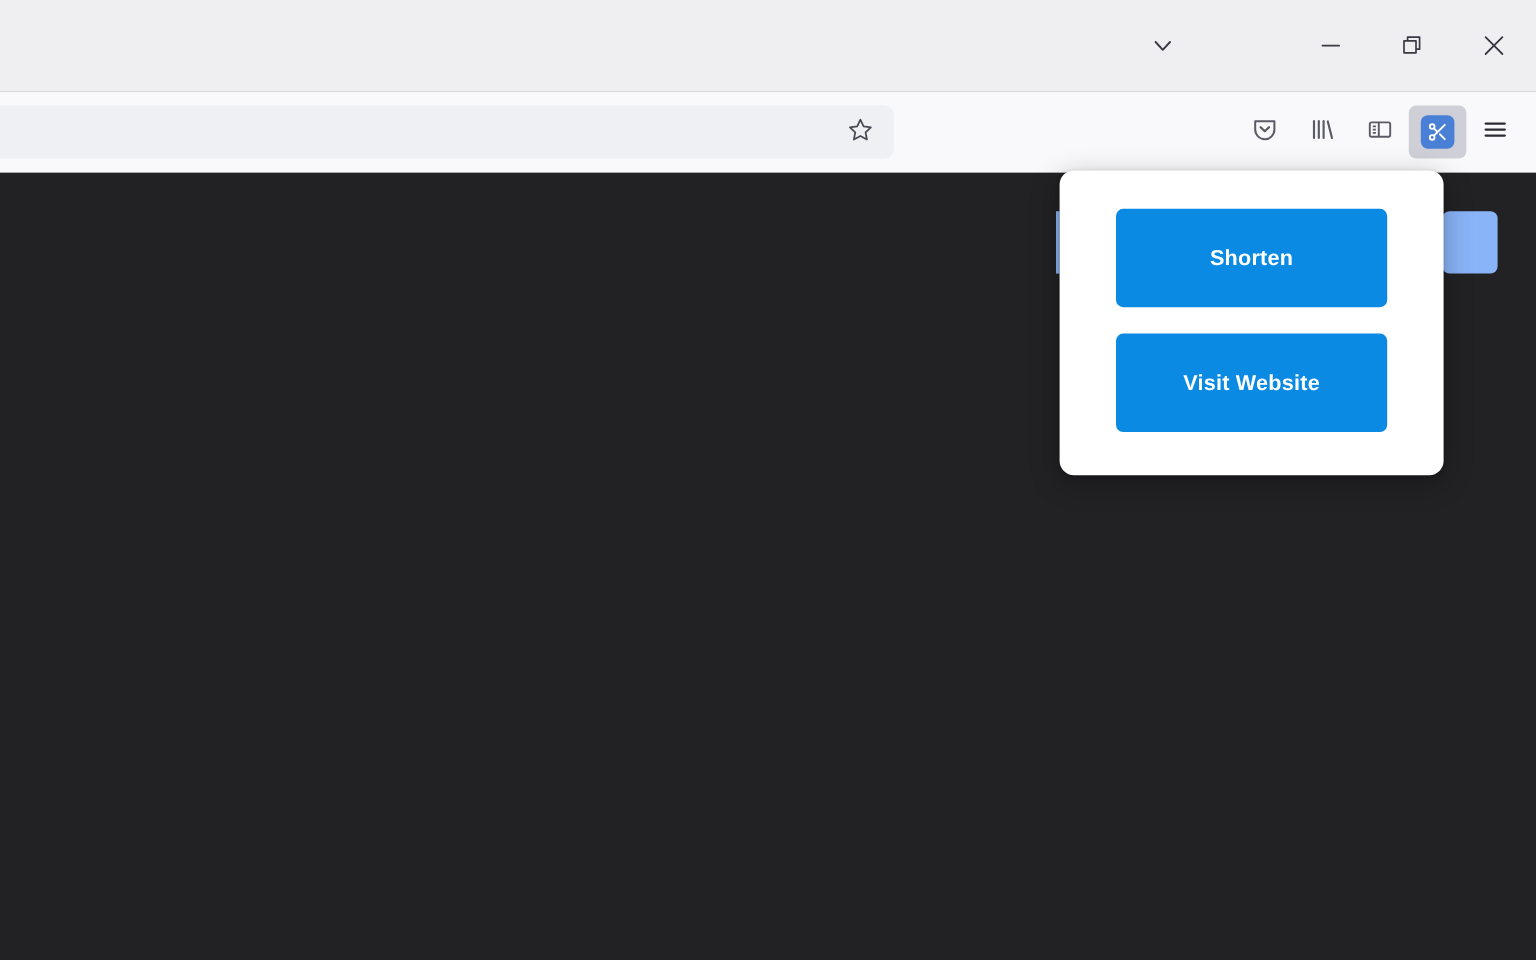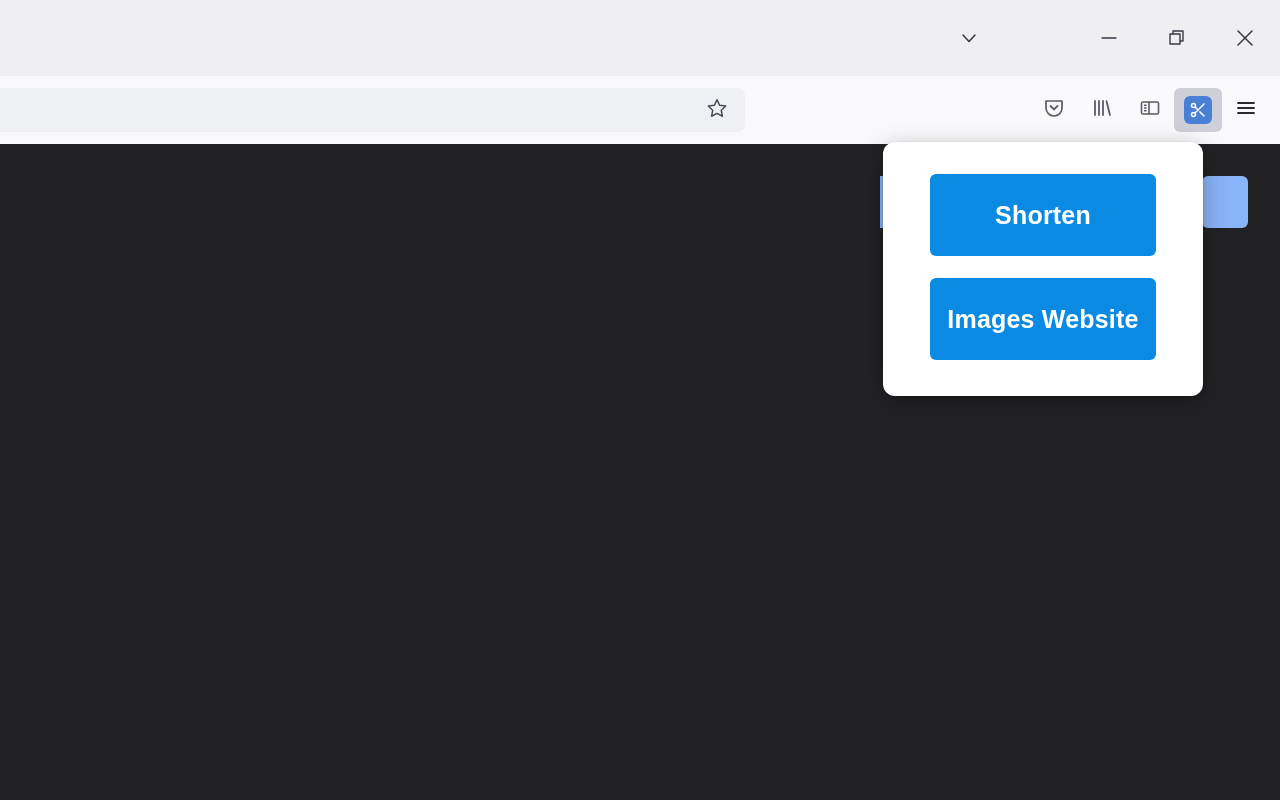--- a/index.html
+++ b/index.html
@@ -162,21 +162,21 @@
     gap: 22px;
   }
   .popup-btn {
     width: 226px;
     height: 82px;
     background: #0b8ae3;
     border: none;
     border-radius: 6px;
     color: #ffffff;
     font-family: "Liberation Sans", sans-serif;
-    font-size: 25px;
+    font-size: 18px;
     font-weight: bold;
     letter-spacing: 0.2px;
     display: flex;
     align-items: center;
     justify-content: center;
     cursor: pointer;
   }
   .popup-edge {
     position: absolute;
     left: 880px;
@@ -305,16 +305,16 @@
       <a class="gnav-link">Gmail</a>
       <a class="gnav-link">Images</a>
       <div class="signin-btn"></div>
     </div>
   </div>
 
   <div class="popup-edge"></div>
 
   <div class="popup">
     <button class="popup-btn">Shorten</button>
-    <button class="popup-btn">Images Website</button>
+    <button class="popup-btn">Visit Website</button>
   </div>
 
 </div>
 
 </body></html>

